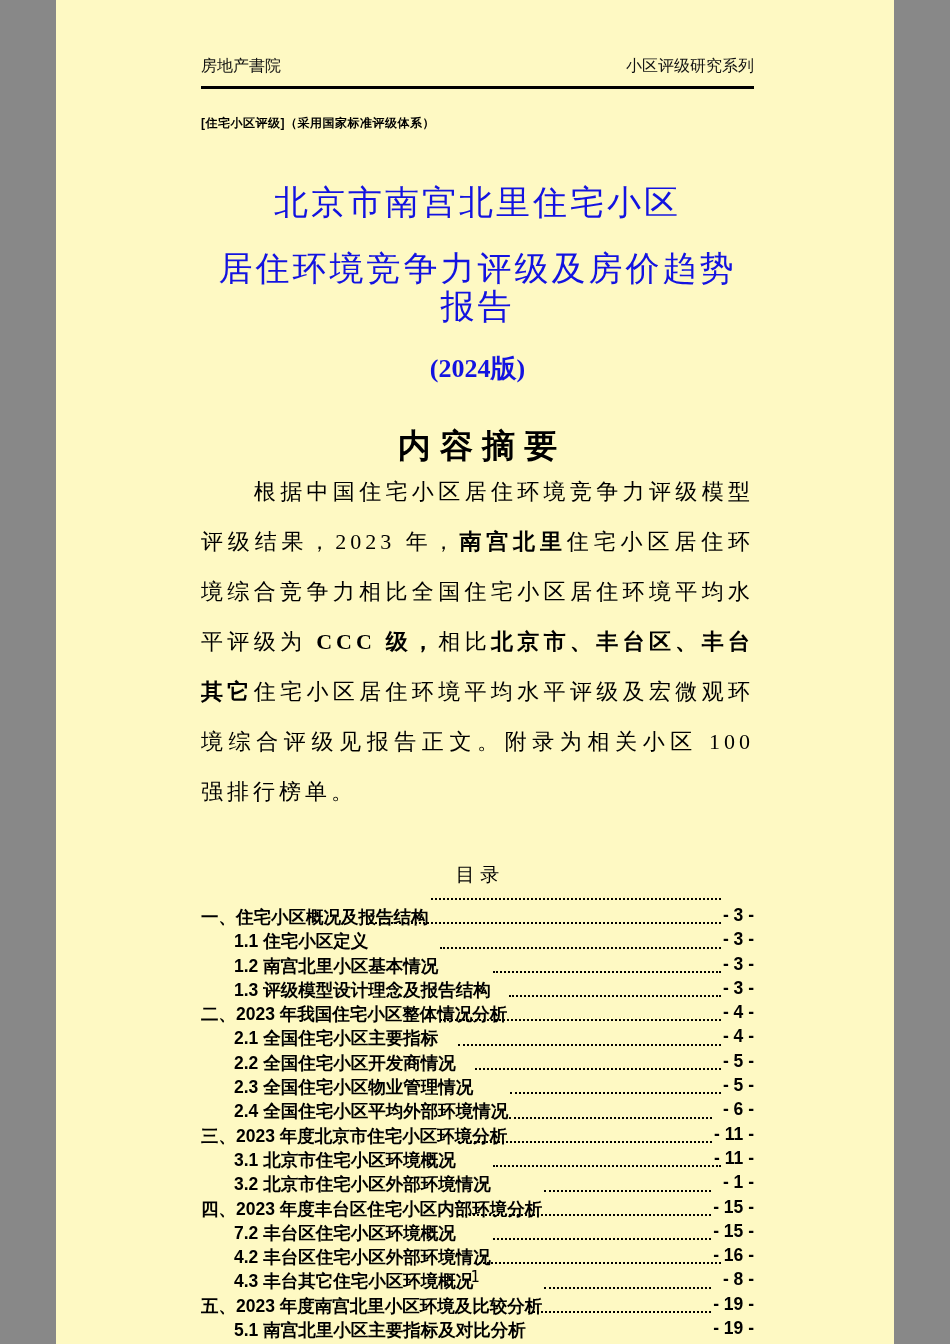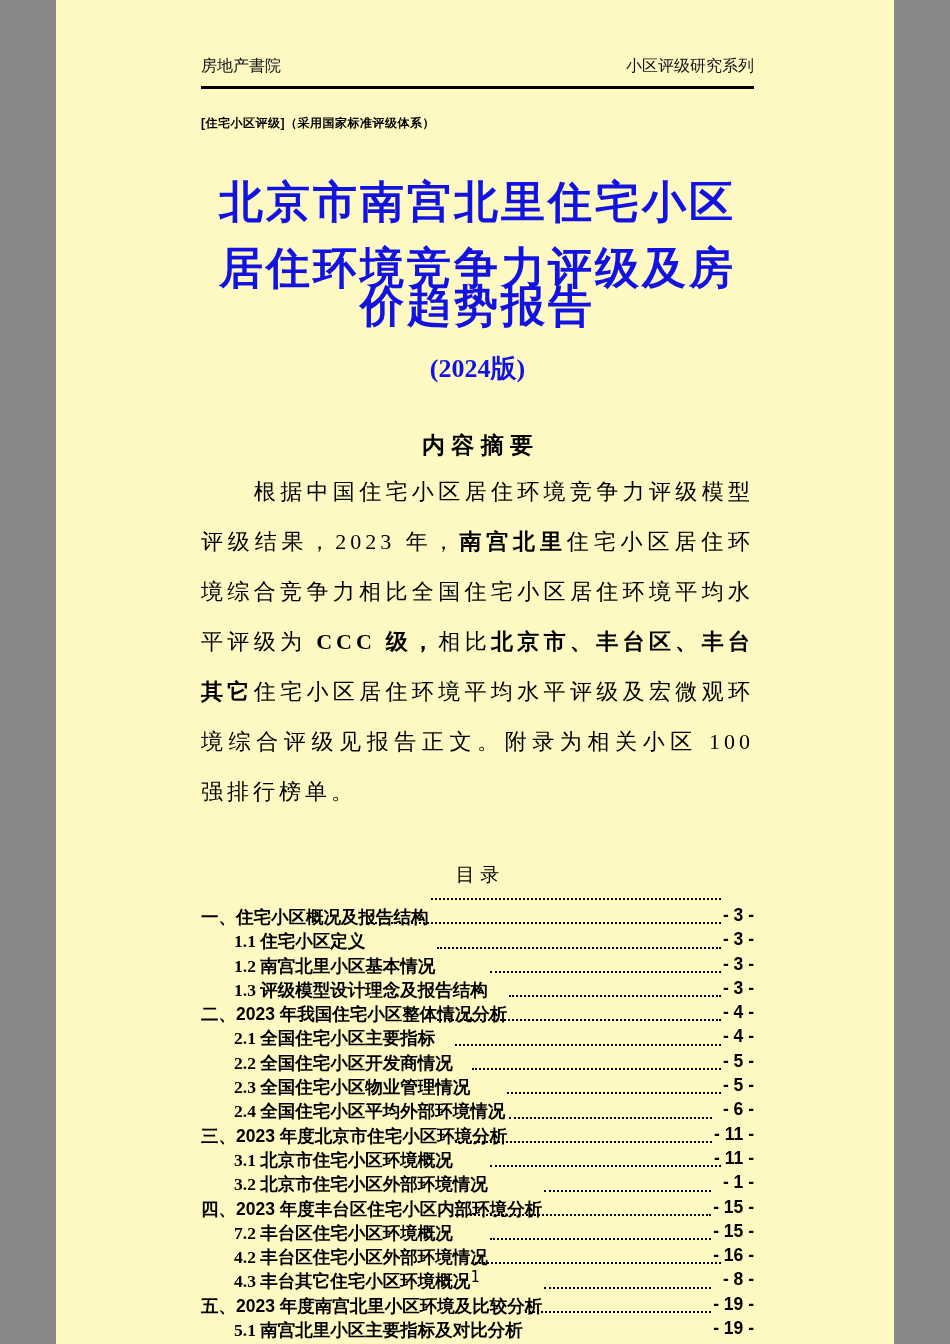--- a/index.html
+++ b/index.html
@@ -30,41 +30,41 @@
   .report-subtitle {
     margin-top: 26px;
     font-family: "Liberation Sans", "DejaVu Sans", sans-serif;
     font-weight: 700;
     font-size: 12px;
     letter-spacing: 0.5px;
   }
   
   .title-block { text-align: center; margin-top: 52px; }
   .title-l1, .title-l2 {
-    font-weight: 700;
-    font-size: 44px;
+    font-weight: 400;
+    font-size: 34px;
     letter-spacing: 3px;
     color: #1313e0;
     line-height: 38px;
   }
   .title-l2 { margin-top: 28px; }
   .title-l3 {
     margin-top: 28px;
     font-weight: 700;
     font-size: 26px;
     color: #1313e0;
     line-height: 30px;
   }
   
   .summary-heading {
     margin-top: 46px;
     text-align: center;
     font-family: "Liberation Sans", "DejaVu Sans", sans-serif;
     font-weight: 700;
-    font-size: 23px;
+    font-size: 33px;
     line-height: 31px;
   }
   .summary-paragraph {
     margin-top: 6px;
     font-size: 22px;
     line-height: 50px;
     letter-spacing: 4px;
     text-align: justify;
     text-align-last: left;
     text-indent: 2.4em;
@@ -85,21 +85,21 @@
     font-weight: 700;
     font-size: 17.5px;
   }
   .toc-row {
     display: flex;
     align-items: flex-start;
     height: 24.3px;
     cursor: pointer;
   }
   .toc-row .toc-label { white-space: nowrap; }
-  .toc-row.lvl2 .toc-label { padding-left: 33px; font-family: Liberation Serif, serif; }
+  .toc-row.lvl2 .toc-label { padding-left: 33px; }
   .toc-dots {
     flex: 1 1 auto;
     position: relative;
     min-width: 10px;
   }
   .toc-dots::after {
     content: "";
     position: absolute;
     left: 2px; right: 2px; bottom: 5px;
     border-bottom: 2px dotted #000;

